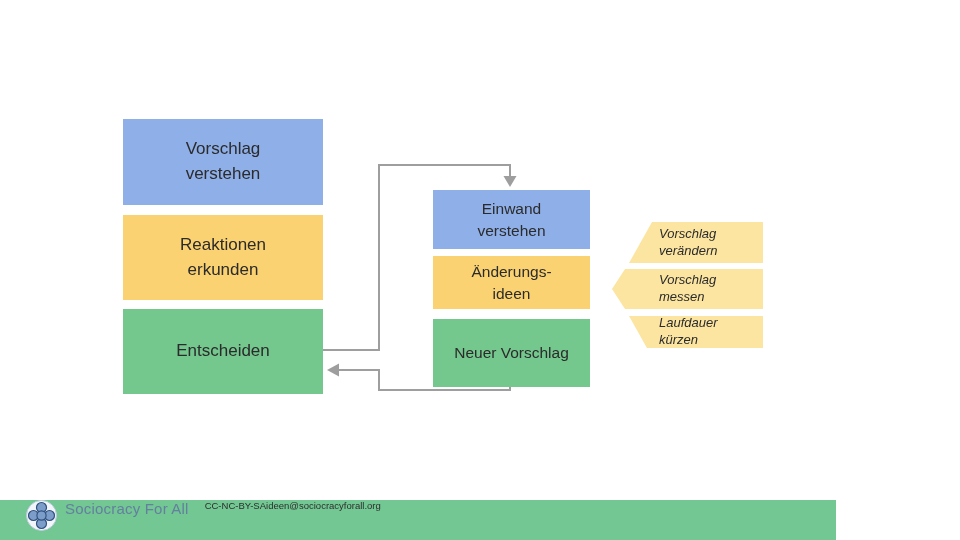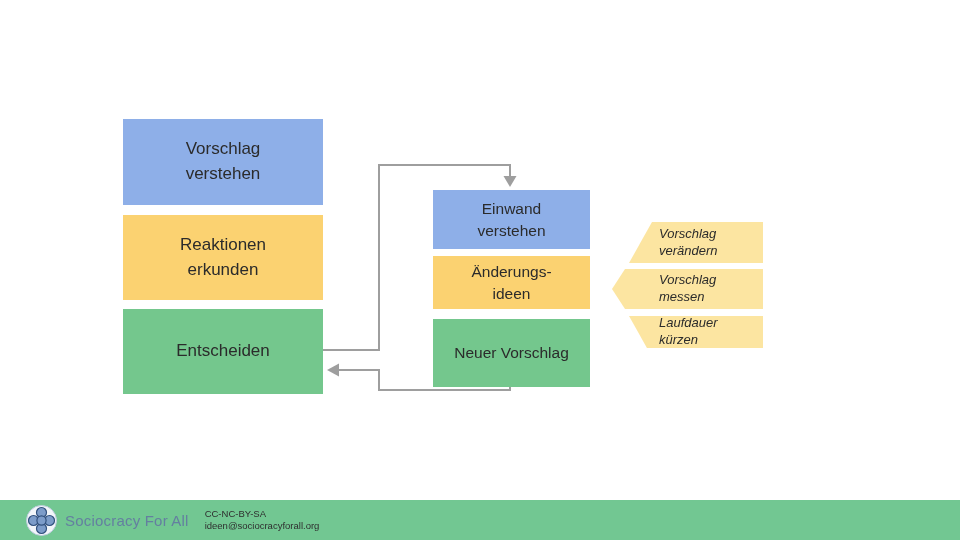--- a/index.html
+++ b/index.html
@@ -57,36 +57,35 @@
   #chev-3 { top: 316px; height: 32px; clip-path: polygon(17px 0, 151px 0, 151px 41px, 40px 41px); }
   .arrows-svg {
     position: absolute;
     left: 0; top: 0;
     width: 960px; height: 540px;
     pointer-events: none;
   }
   .footer {
     position: absolute;
     left: 0; top: 500px;
-    width: 960px; height: 40px;
+    width: 836px; height: 40px;
     background: #72C792;
     display: flex;
-    align-items: center;
   }
   .logo { margin-left: 26px; flex: 0 0 auto; }
   .brand {
     margin-left: 8px;
     font-size: 15px;
     color: #647FA0;
     letter-spacing: 0.2px;
   }
   .footer-meta {
     margin-left: 16px;
     display: flex;
-    flex-direction: column;
+    flex-direction: row;
     font-size: 9.5px;
     line-height: 1.25;
     color: #2E2E2E;
   }
 </style>
 </head>
 <body>
 
 <div class="slide">
 

